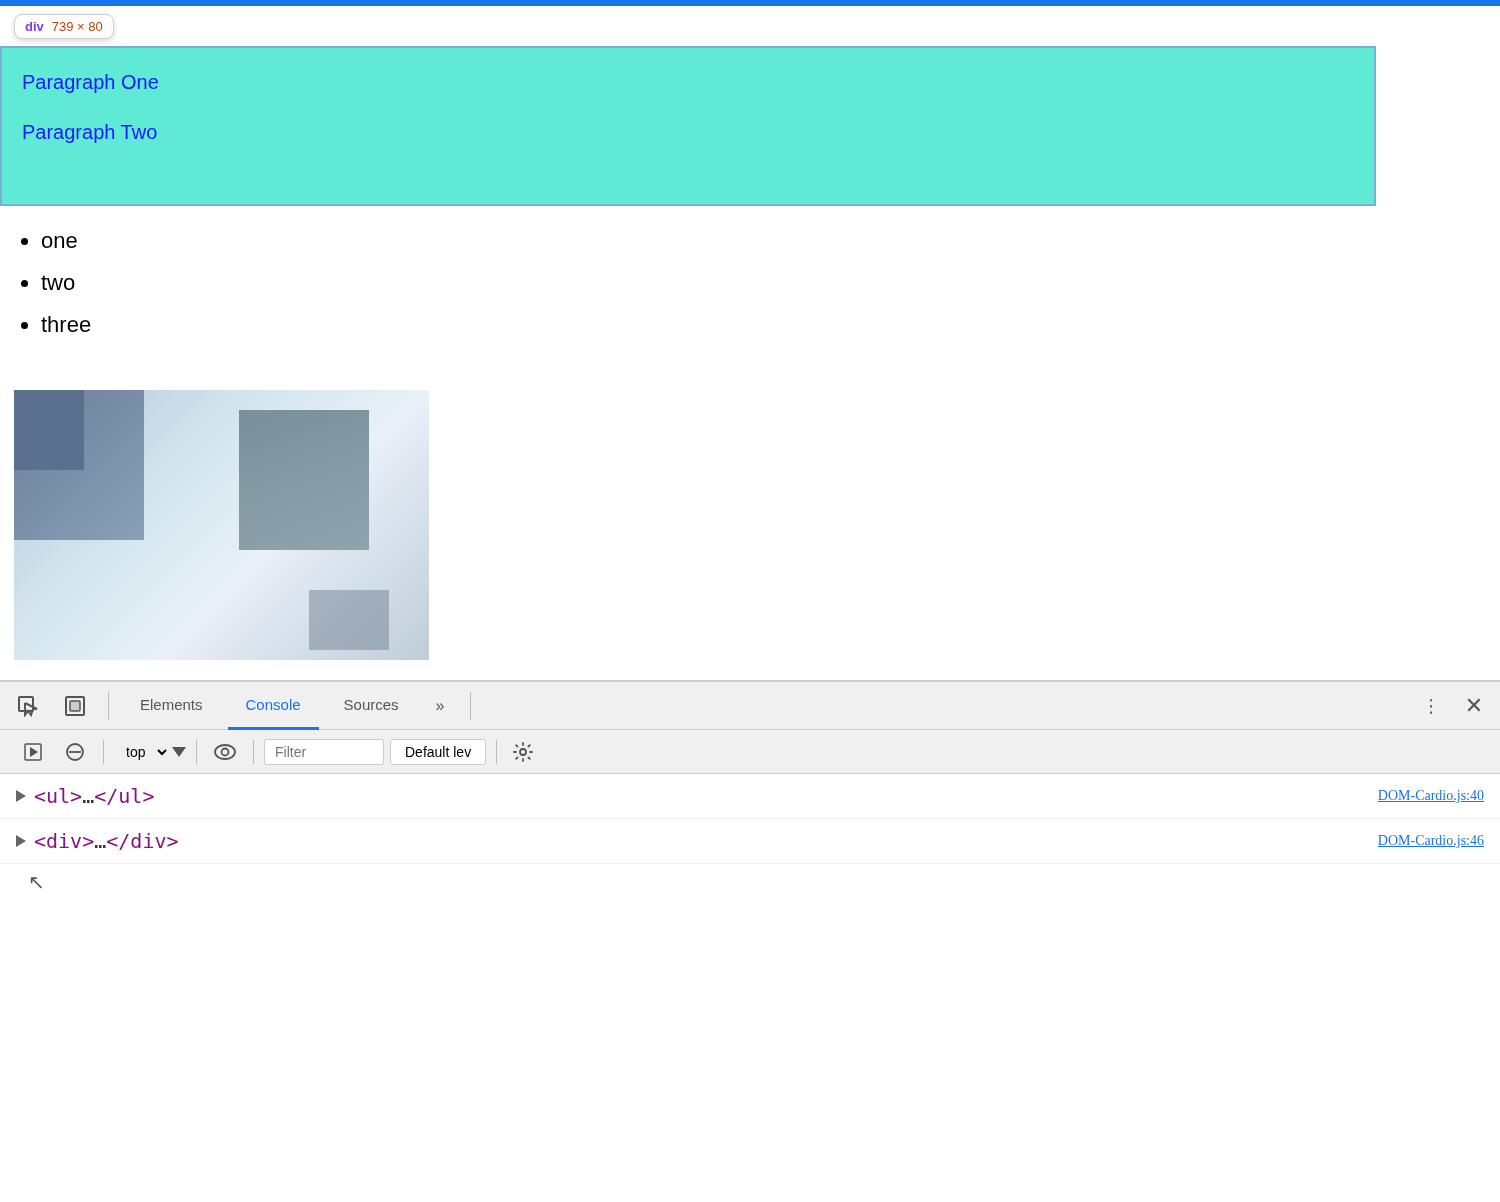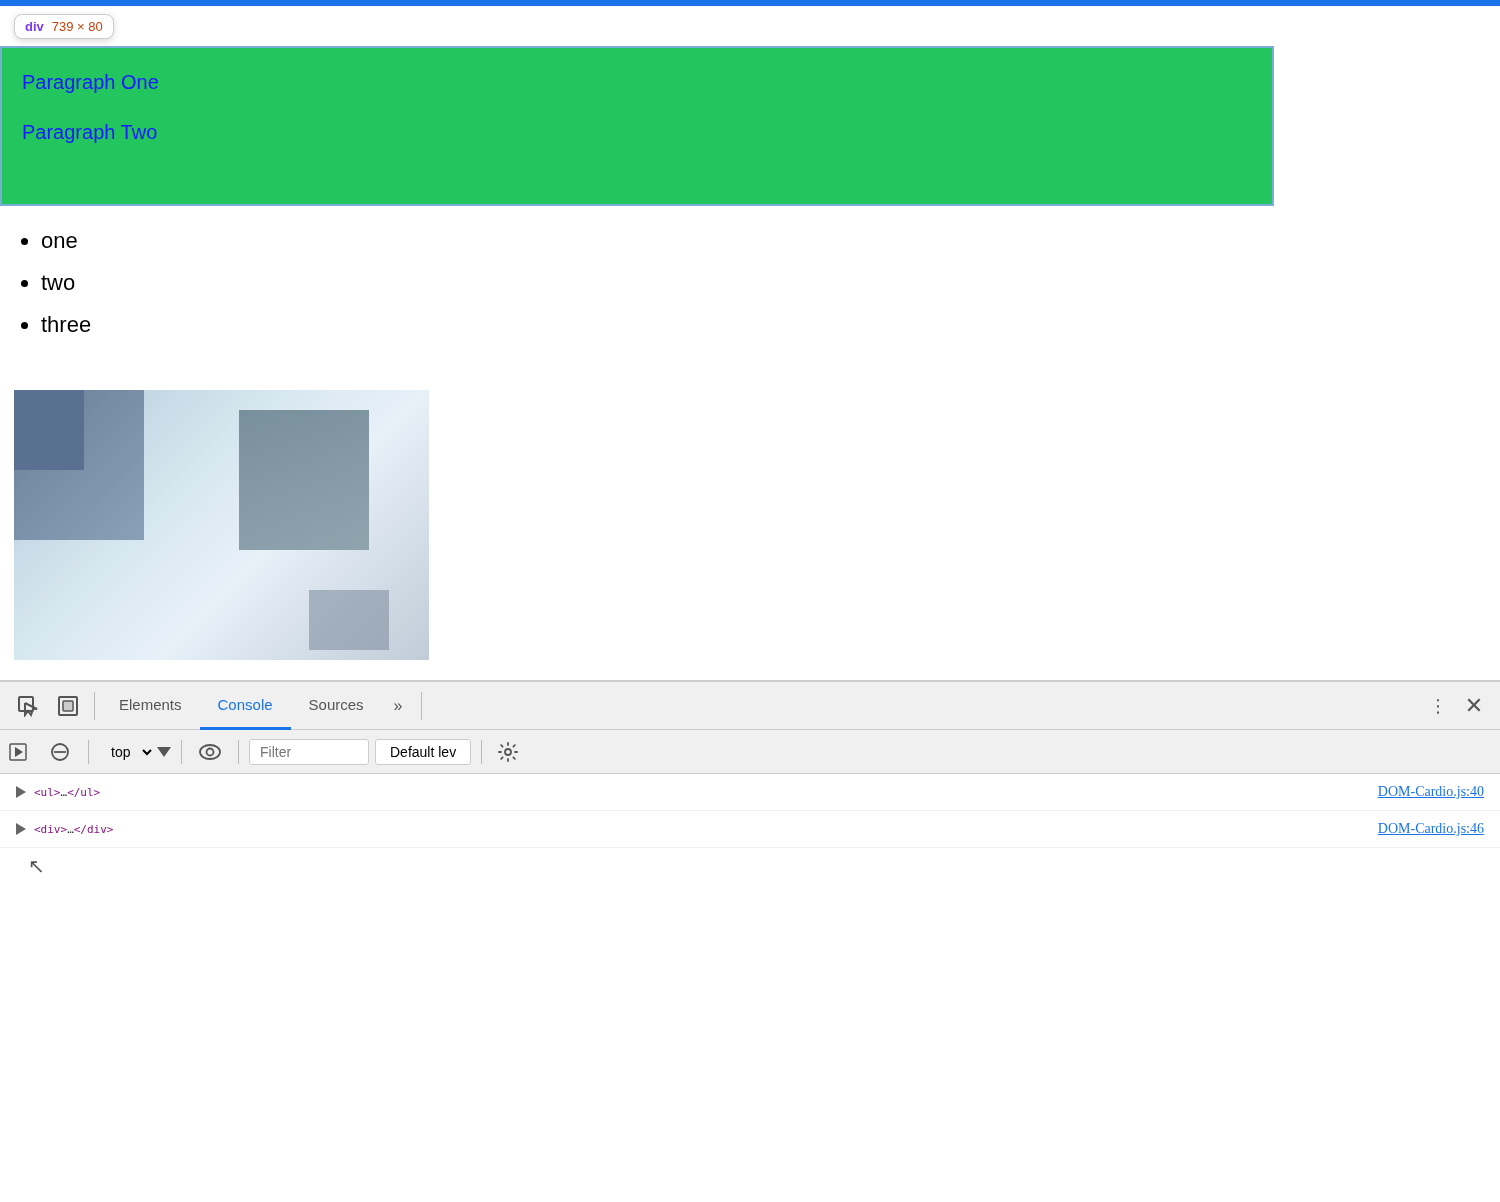--- a/index.html
+++ b/index.html
@@ -45,23 +45,23 @@
     #tooltip .dimensions {
       color: #c2410c;
       font-size: 13px;
     }
 
     
     #highlighted-div {
       position: absolute;
       top: 46px;
       left: 0;
-      width: 1274px;
+      width: 1376px;
       height: 160px;
-      background: #22c55e;
+      background: #5eead4;
       border: 2px solid #7baed6;
     }
 
     #highlighted-div .paragraph {
       font-size: 20px;
       color: #1a1aff;
       padding: 18px 20px 0 20px;
       line-height: 1.6;
     }
 
@@ -150,21 +150,21 @@
     }
 
     
     #devtools-toolbar {
       display: flex;
       align-items: center;
       background: #f0f0f0;
       border-bottom: 1px solid #ccc;
       height: 48px;
       padding: 8px 8px;
-      gap: 0;
+      gap: 7px;
     }
 
     .dt-icon-btn {
       width: 40px;
       height: 40px;
       display: flex;
       align-items: center;
       justify-content: center;
       cursor: pointer;
       border-radius: 4px;
@@ -238,21 +238,21 @@
       border-radius: 4px;
     }
 
     
     #console-subtoolbar {
       display: flex;
       align-items: center;
       background: #f0f0f0;
       border-bottom: 1px solid #ccc;
       height: 44px;
-      padding: 0 0;
+      padding: 0 15px;
       gap: 6px;
     }
 
     .cs-icon-btn {
       width: 36px;
       height: 36px;
       display: flex;
       align-items: center;
       justify-content: center;
       cursor: pointer;
@@ -339,21 +339,21 @@
       align-items: center;
       border-bottom: 1px solid #f0f0f0;
       padding: 10px 16px;
       font-size: 15px;
       font-family: monospace;
     }
 
     .log-code {
       font-family: monospace;
       color: #333;
-      font-size: 11px;
+      font-size: 20px;
       flex: 1;
     }
 
     .log-code .tag { color: #881280; }
 
     .log-source {
       color: #1a73e8;
       text-decoration: underline;
       font-size: 14px;
       font-family: Liberation Serif, serif;

